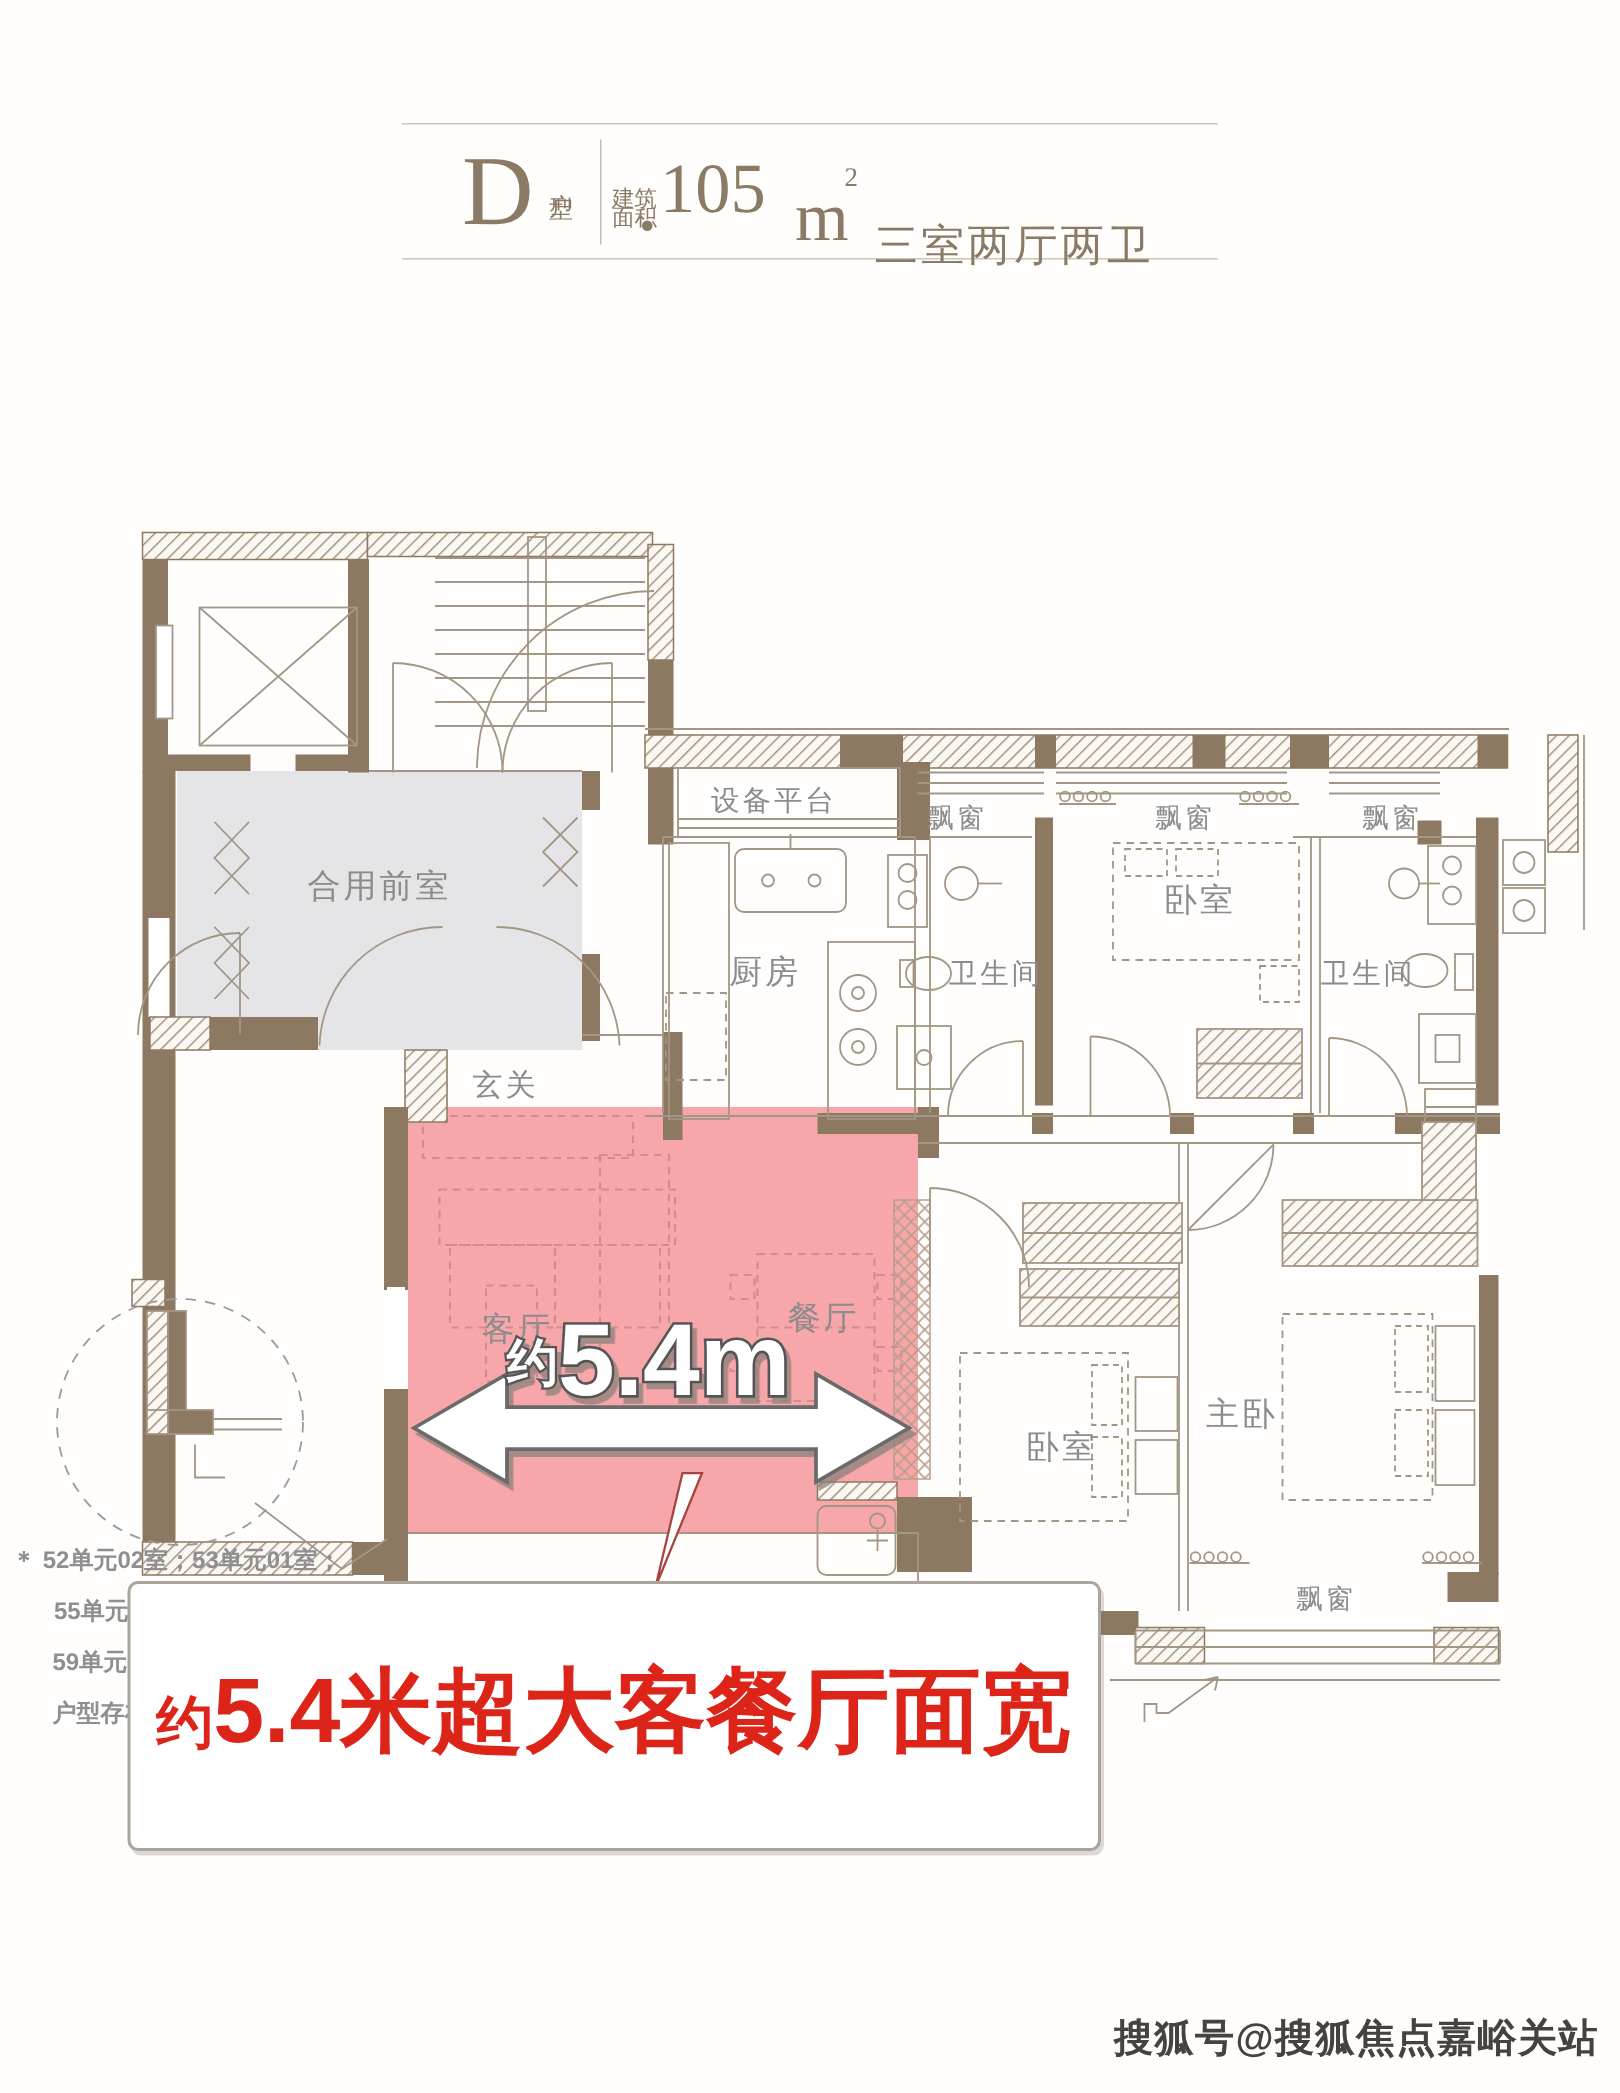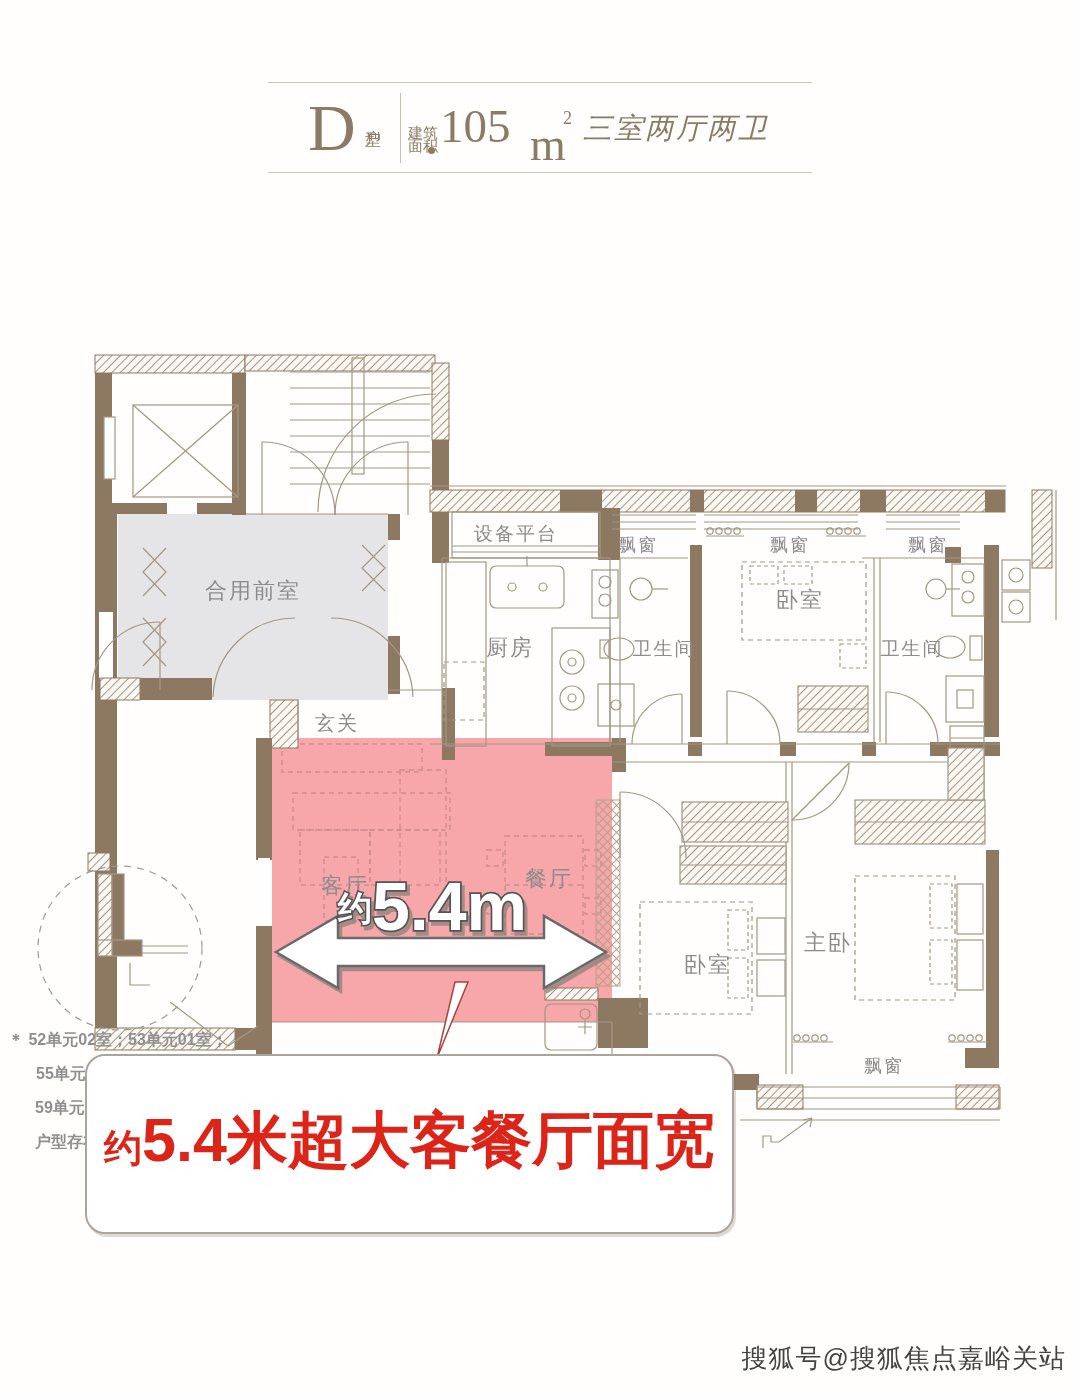--- a/index.html
+++ b/index.html
@@ -16,28 +16,28 @@
   .dot{width:7px;height:7px;border-radius:50%;background:#8b7b66;}
   .hdr-num{font-family:"Liberation Serif",serif;font-size:47px;line-height:66px;}
   .hdr-m{font-family:"Liberation Serif",serif;font-size:46px;}
   .hdr-sup{font-family:"Liberation Serif",serif;font-size:18px;}
   .hdr-rooms{font-size:29px;letter-spacing:2px;}
   
   .footnote{color:#8f8f8f;font-size:16px;z-index:1;}
   .footnote .row{margin-bottom:13px;white-space:nowrap;font-weight:bold;}
   
   .banner{left:85px;top:1054px;width:645px;height:176px;background:#ffffff;
-          border:2px solid #aaa49c;border-radius:20px;z-index:3;
+          border:2px solid #aaa49c;border-radius:7px;z-index:3;
           box-shadow:2px 3px 0 rgba(120,110,100,.25);
           display:flex;flex-direction:column;align-items:center;justify-content:center;}
   .banner .l1{color:#dc2418;font-weight:900;font-size:61px;line-height:72px;white-space:nowrap;}
   .banner .l1 .yue{font-size:38px;font-weight:900;}
   .banner .l2{color:#dc2418;font-weight:900;font-size:61px;line-height:78px;}
   
-  .watermark{right:14px;top:1341px;color:#46433f;font-weight:normal;font-size:26px;
+  .watermark{right:14px;top:1341px;color:#46433f;font-weight:bold;font-size:26px;
              letter-spacing:1px;z-index:2;}
   svg{position:absolute;left:0;top:0;z-index:1;}
   svg text{font-family:"Liberation Sans",sans-serif;}
   .roomlabel{fill:#8c8c8c;letter-spacing:2px;}
 </style>
 </head>
 <body>
 
 <div class="hline" style="top:82px;"></div>
 <div class="hline" style="top:172px;"></div>
@@ -45,21 +45,21 @@
 <div class="abs hdr vtext" style="left:362px;top:116px;">户型</div>
 <div class="abs hdr-div" style="left:400px;top:93px;"></div>
 <div class="abs hdr tiny" style="left:408px;top:126px;">
   <div>建筑</div>
   <div>面积</div>
 </div>
 <div class="abs dot" style="left:428px;top:147px;"></div>
 <div class="abs hdr hdr-num" style="left:440px;top:93px;">105</div>
 <div class="abs hdr hdr-m" style="left:530px;top:118px;">m</div>
 <div class="abs hdr hdr-sup" style="left:563px;top:108px;">2</div>
-<div class="abs hdr hdr-rooms" style="left:583px;top:109px;font-style:italic;">三室两厅两卫</div>
+<div class="abs hdr hdr-rooms" style="left:583px;top:144px;">三室两厅两卫</div>
 
 <svg width="1080" height="1395" viewBox="0 0 1080 1395">
   <defs>
     <pattern id="hA" width="6" height="6" patternUnits="userSpaceOnUse" patternTransform="rotate(45)">
       <rect width="6" height="6" fill="#fbf8f4"></rect>
       <line x1="0" y1="0" x2="0" y2="6" stroke="#9b8a74" stroke-width="1.8"></line>
     </pattern>
     <pattern id="hX" width="9" height="9" patternUnits="userSpaceOnUse">
       <path d="M0,0 L9,9 M9,0 L0,9" stroke="#bb9f8a" stroke-width="1.1" fill="none"></path>
     </pattern>

